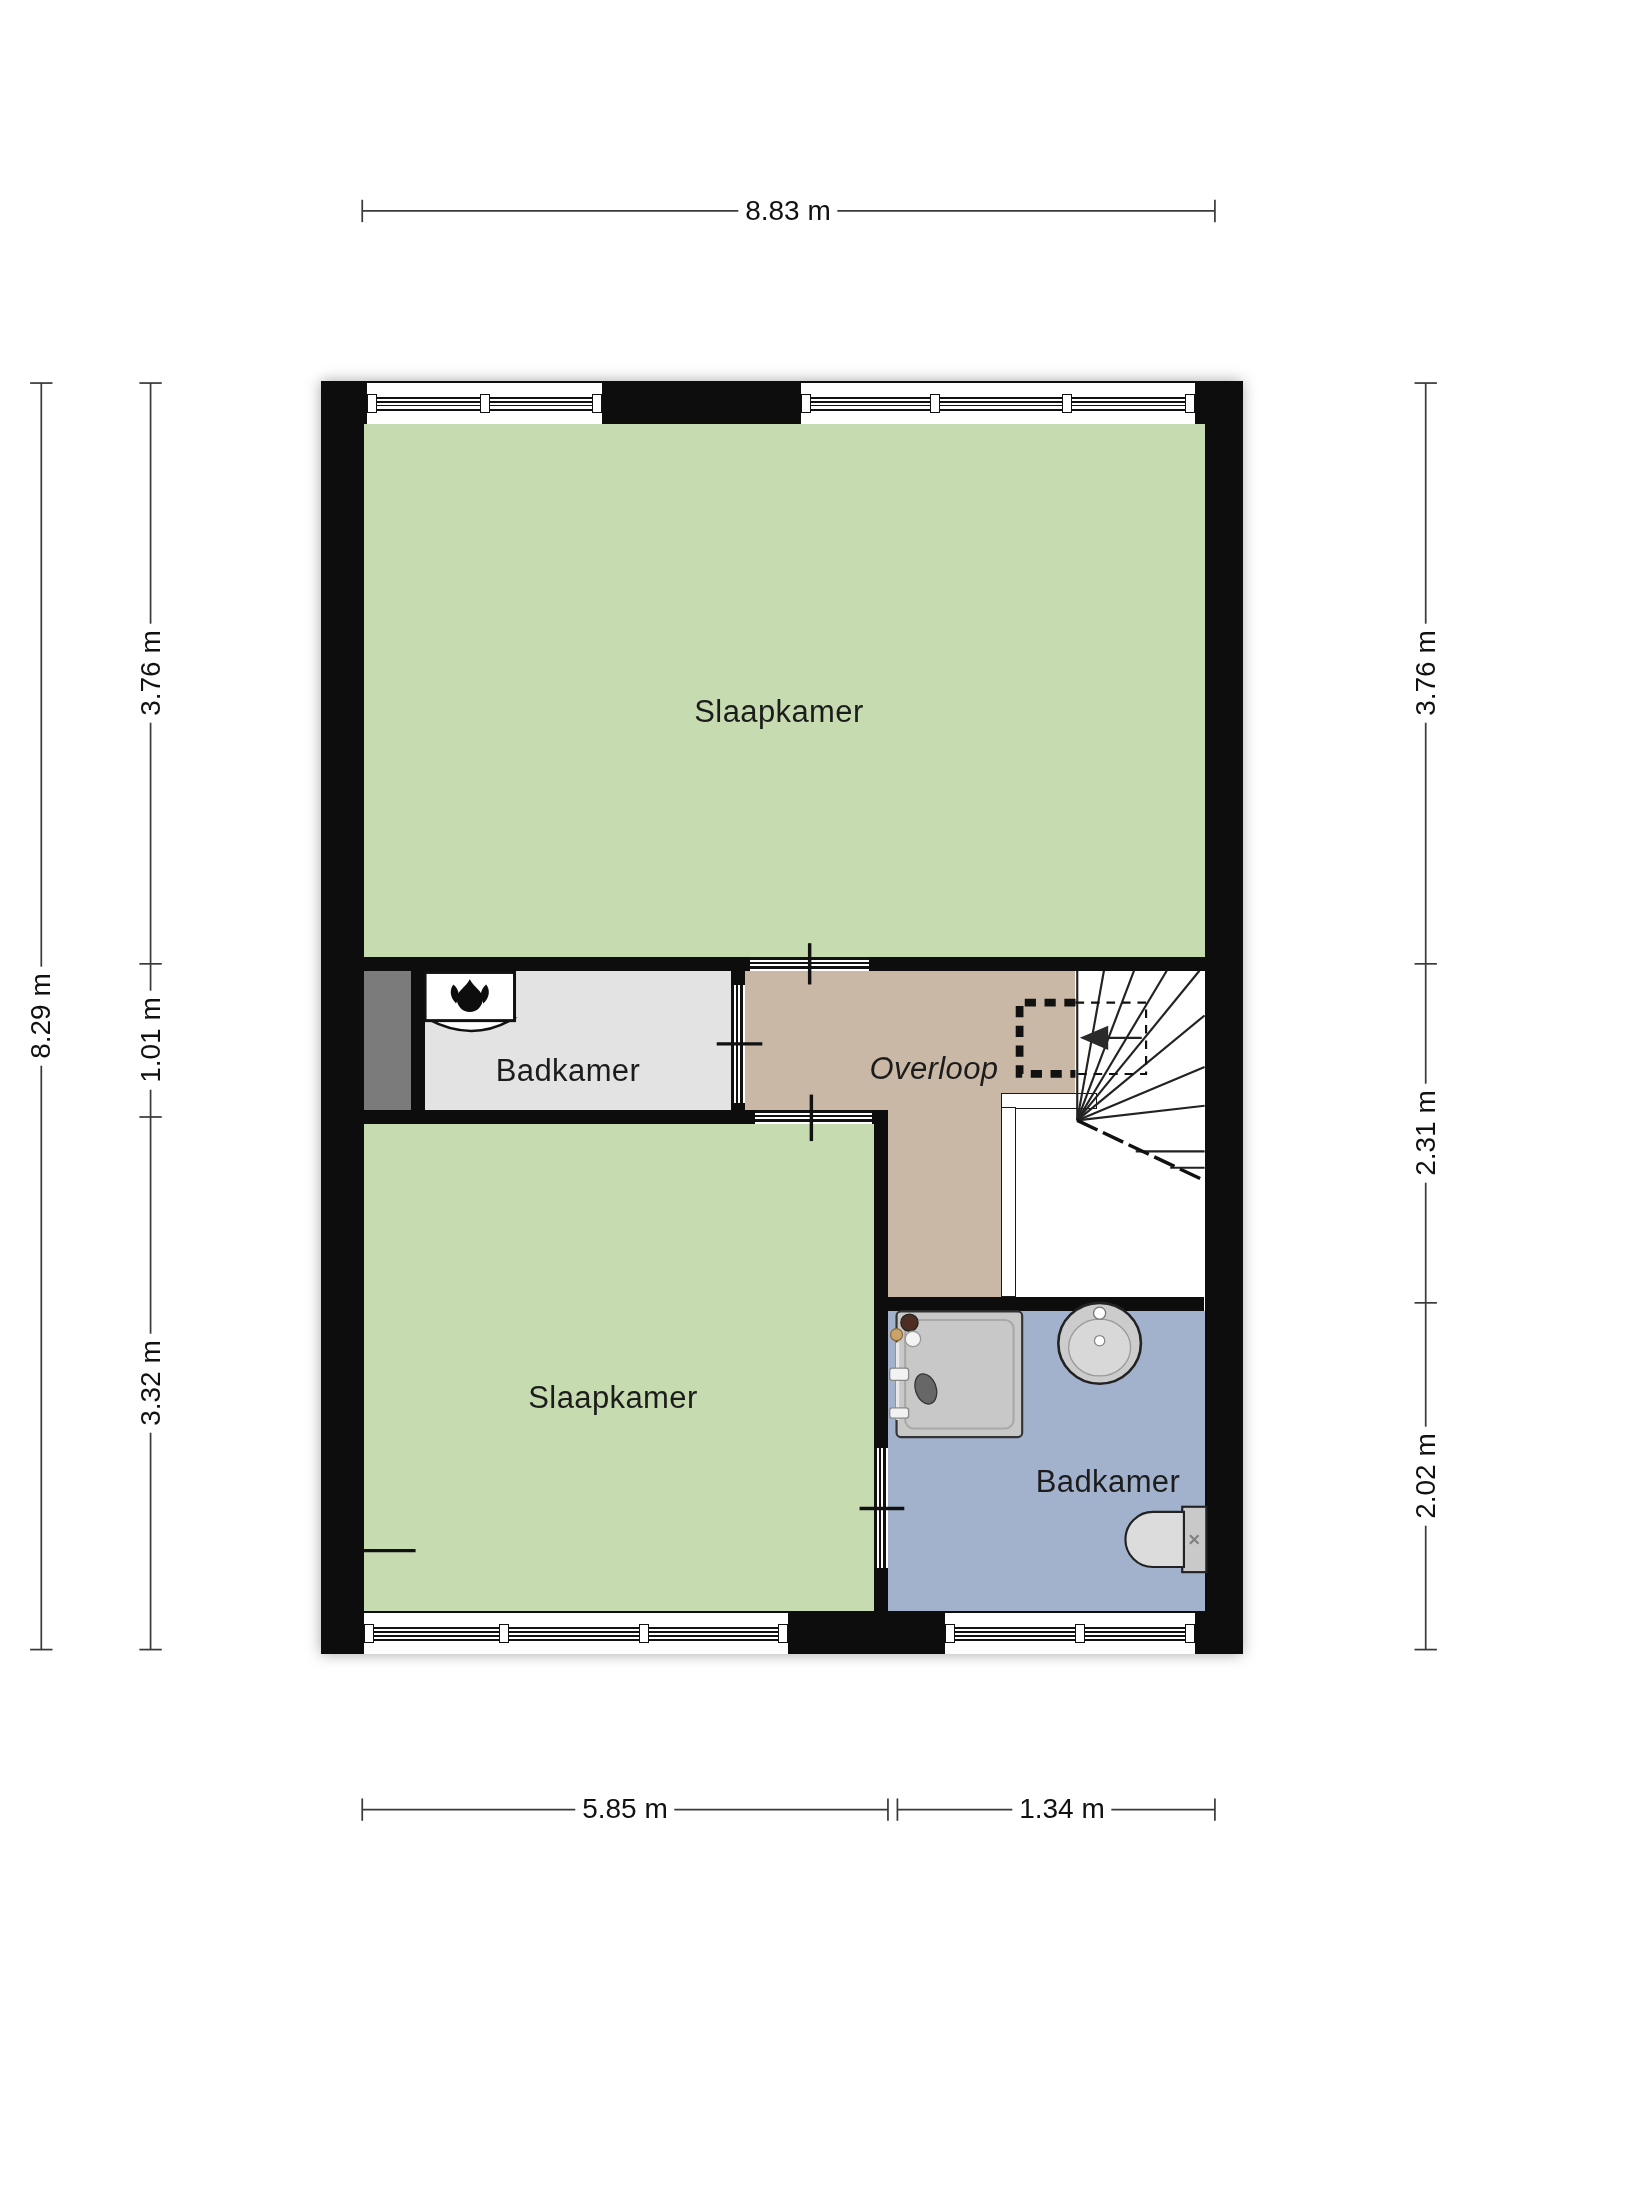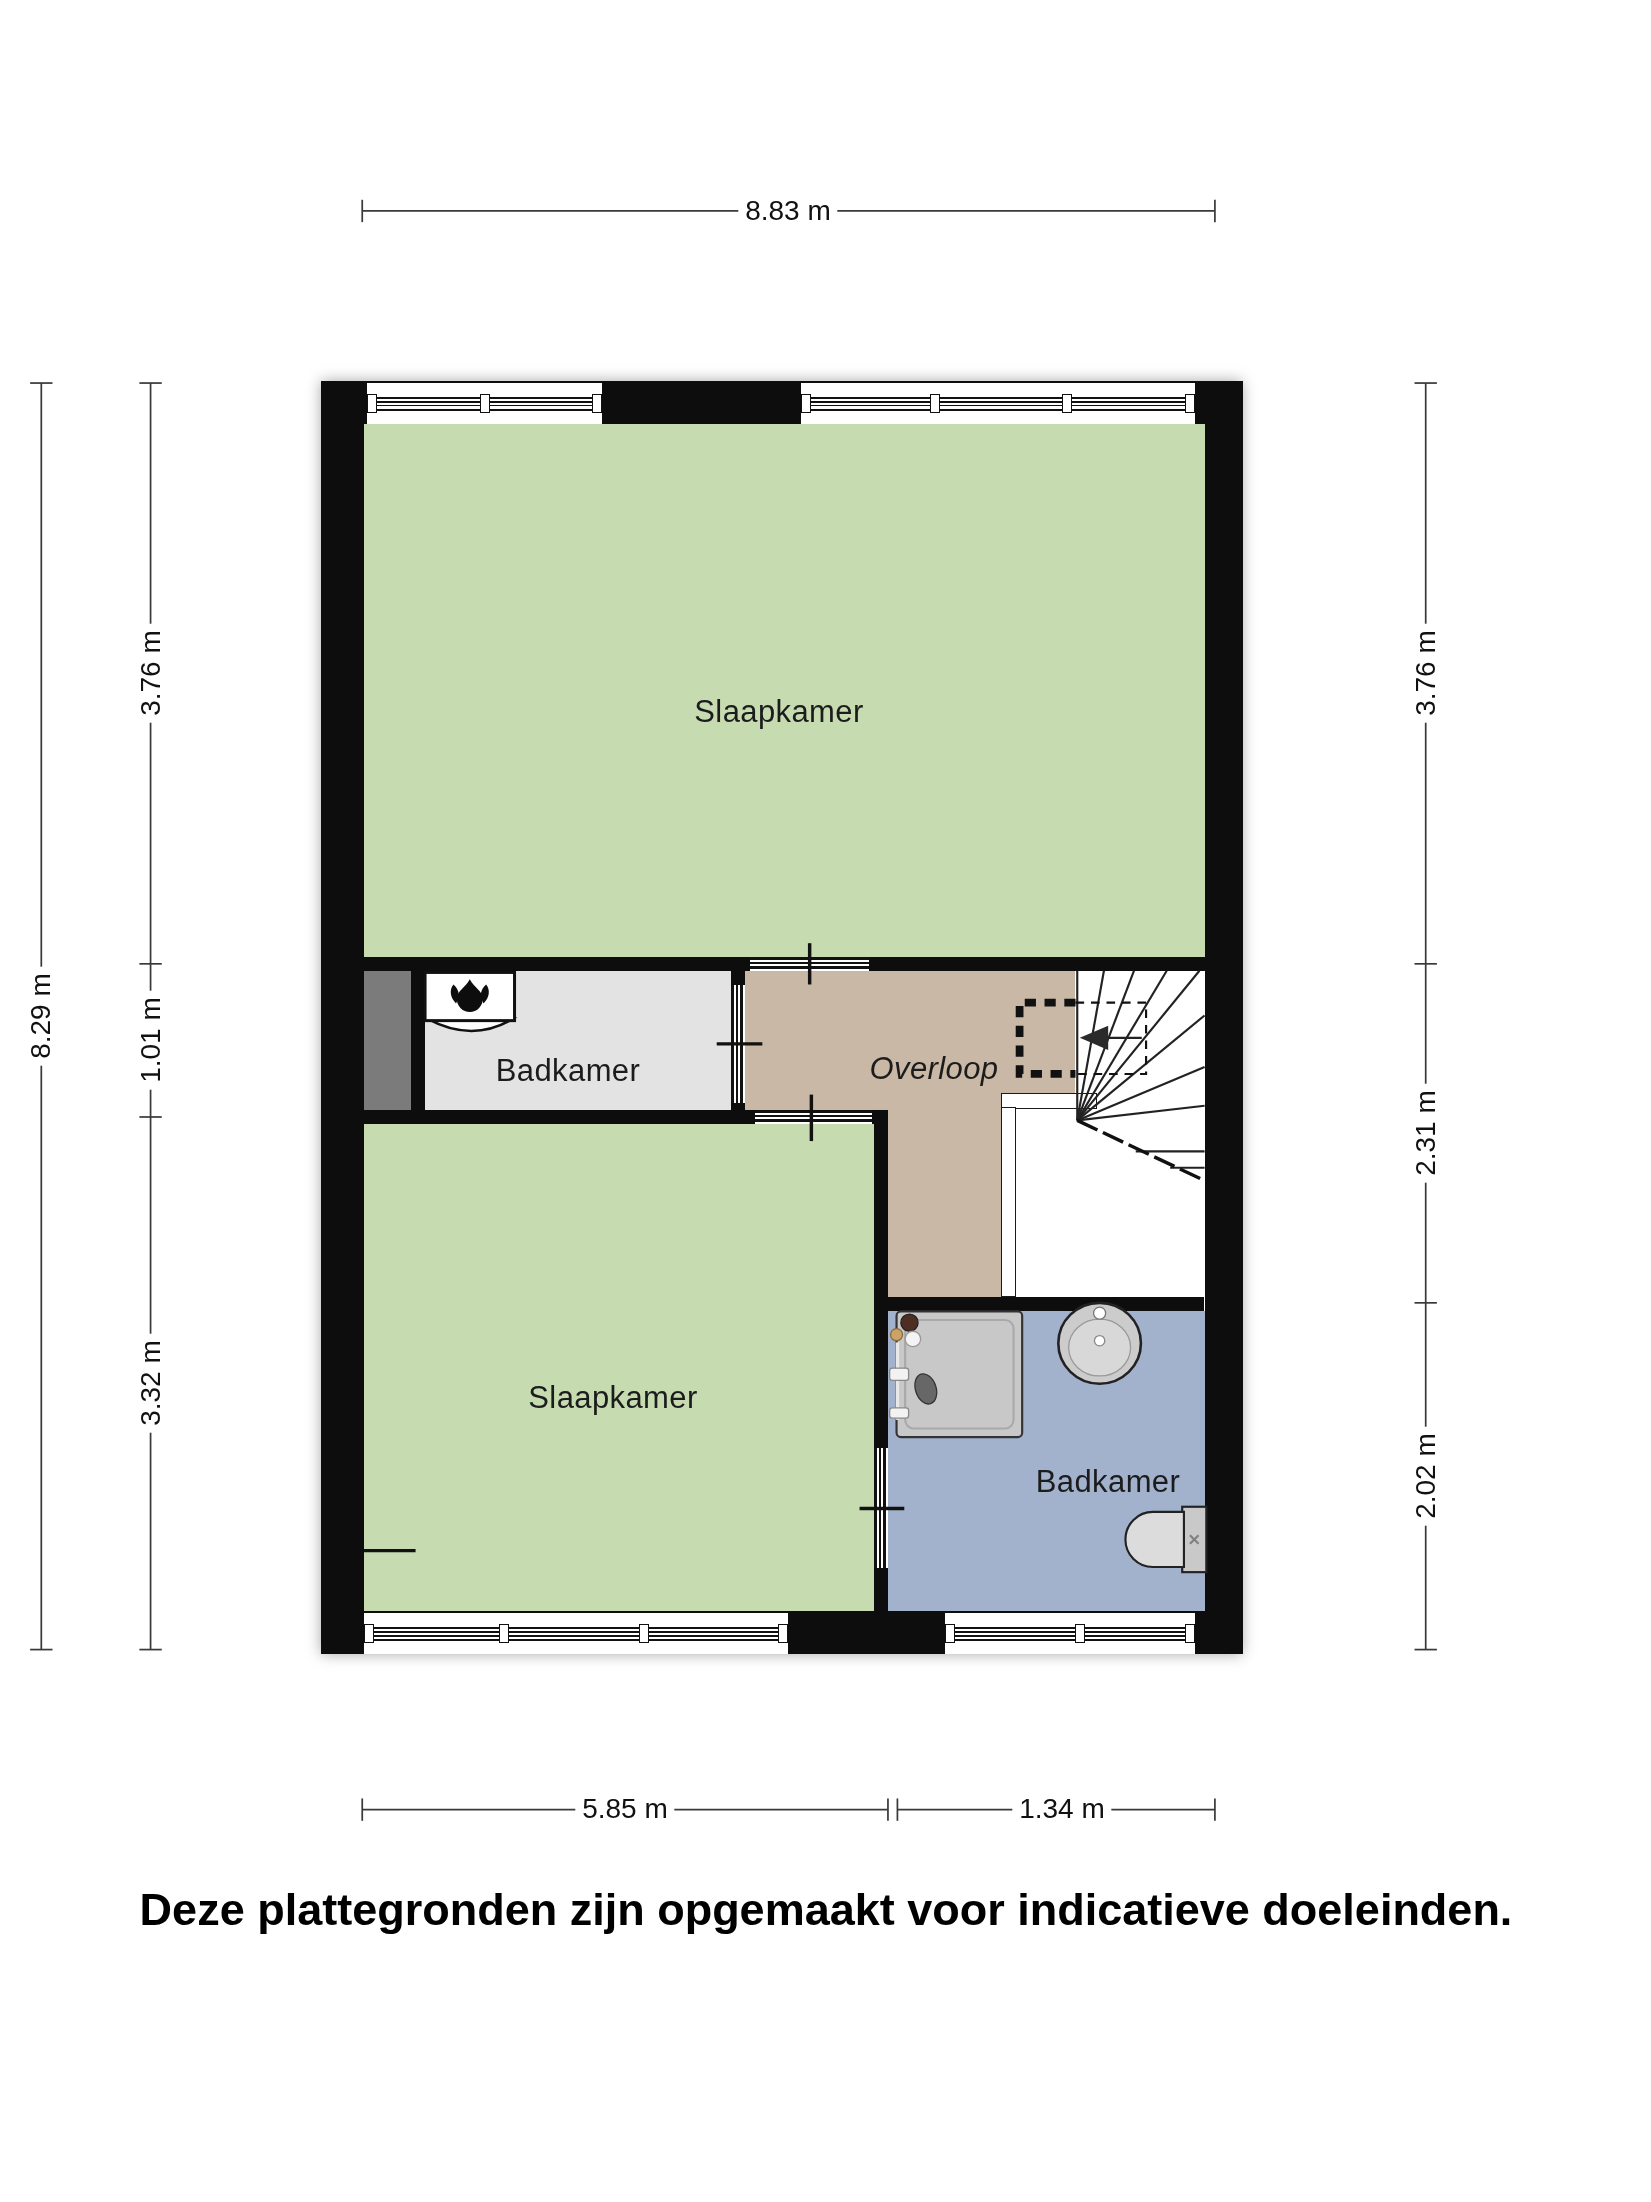--- a/index.html
+++ b/index.html
@@ -206,17 +206,16 @@
   <div class="dim-label rot" style="left:151px;top:673px;">3.76 m</div>
   <div class="dim-label rot" style="left:151px;top:1040px;">1.01 m</div>
   <div class="dim-label rot" style="left:151px;top:1383px;">3.32 m</div>
   <div class="dim-label rot" style="left:1426px;top:673px;">3.76 m</div>
   <div class="dim-label rot" style="left:1426px;top:1133px;">2.31 m</div>
   <div class="dim-label rot" style="left:1426px;top:1476px;">2.02 m</div>
   <div class="dim-label" style="left:625px;top:1809px;">5.85 m</div>
   <div class="dim-label" style="left:1062px;top:1809px;">1.34 m</div>
 
   <div id="disclaimer">
-    <div>Deze plattegronden zijn opgemaakt voor indicatieve doeleinden.</div>
   </div>
 
 </div>
 
 
 </body></html>

